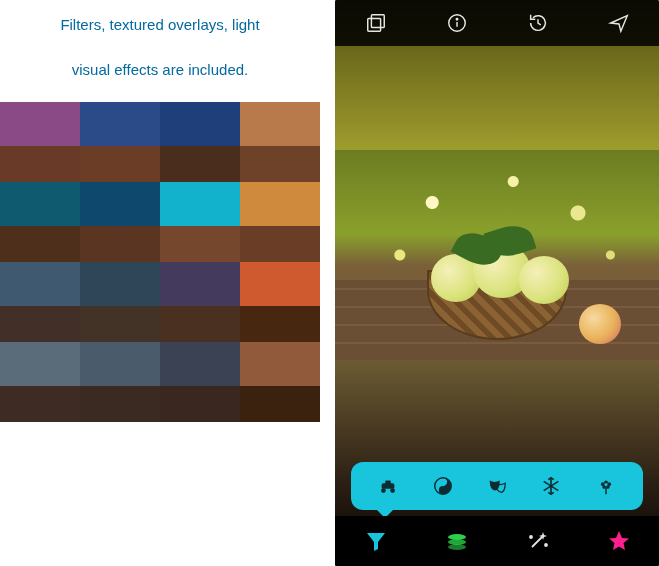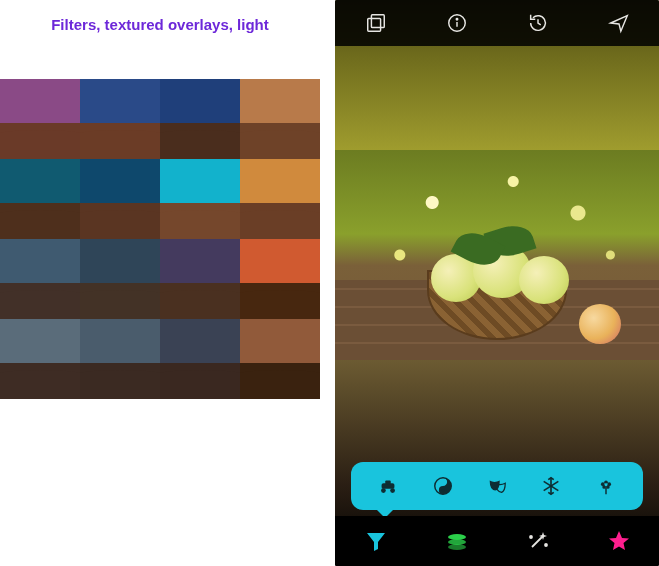--- a/index.html
+++ b/index.html
@@ -33,25 +33,25 @@
   }
   .plus {
     font-size: 28px;
     font-weight: 200;
     color: #888;
     vertical-align: top;
     margin-left: 2px;
   }
   .subtitle {
     text-align: center;
-    color: #6d28d9;
+    color: #0369a1;
     font-size: 15px;
     line-height: 1.5;
     padding: 14px 26px 0 26px;
-    font-weight: 700;
+    font-weight: 400;
   }
   .filter-grid {
     margin-top: 20px;
     display: grid;
     grid-template-columns: repeat(4, 1fr);
     grid-auto-rows: 80px;
     gap: 0;
     flex: 1;
   }
   .thumb {
@@ -200,20 +200,21 @@
   .nav-wand{color:#e6e5e2;}
   .nav-star{color:#ff1f8f;}
 </style>
 </head>
 <body>
 
 <div class="panel-left">
   <div class="subtitle">
     <span>Filters, textured overlays, light</span><br>
     <br>
+    <span>visual effects are included.</span>
   </div>
   <div class="filter-grid" id="filter-grid">
       <div class="thumb" style="background: linear-gradient(rgb(138, 74, 134) 0%, rgb(138, 74, 134) 55%, rgb(106, 58, 40) 55%);">
         <div class="land" style="background: rgb(106, 58, 40);"></div>
       </div>
       <div class="thumb" style="background: linear-gradient(rgb(42, 74, 136) 0%, rgb(42, 74, 136) 55%, rgb(107, 60, 38) 55%);">
         <div class="land" style="background: rgb(107, 60, 38);"></div>
       </div>
       <div class="thumb" style="background: linear-gradient(rgb(31, 63, 122) 0%, rgb(31, 63, 122) 55%, rgb(74, 45, 29) 55%);">
         <div class="land" style="background: rgb(74, 45, 29);"></div>

